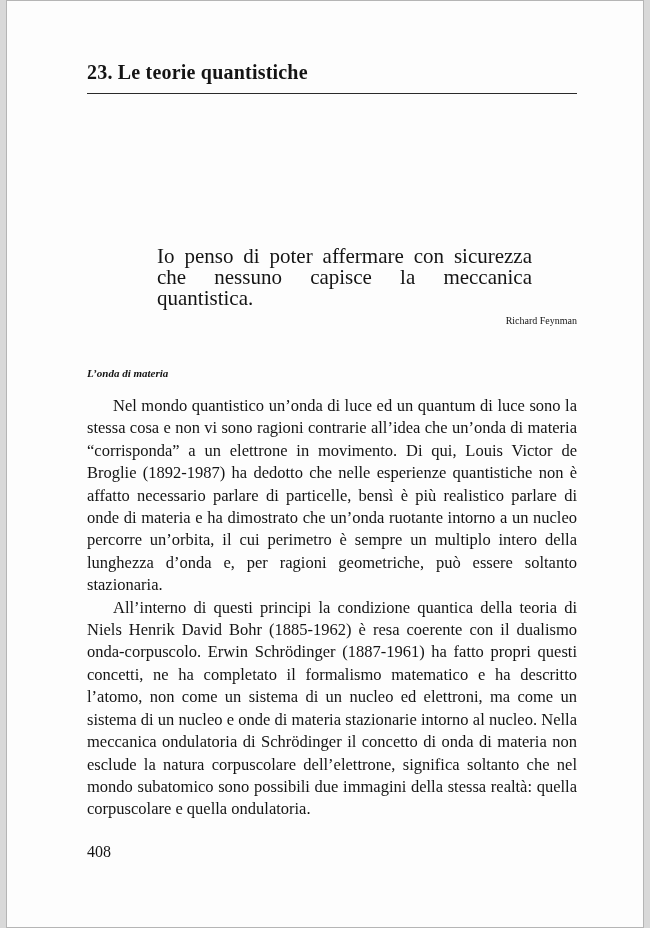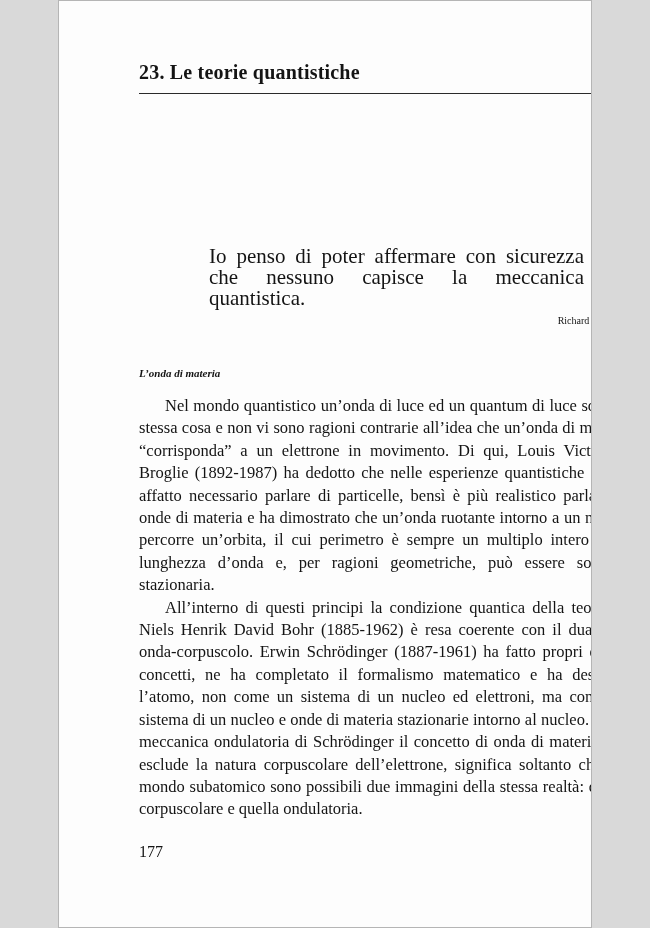--- a/index.html
+++ b/index.html
@@ -2,21 +2,21 @@
 <html lang="it"><head>
 <meta charset="utf-8">
 <style>
   html, body {
     margin: 0;
     padding: 0;
     background: #d9d9d9;
   }
   .page {
     position: relative;
-    width: 534px;
+    width: 638px;
     height: 928px;
     margin: 0 auto;
     background: #fdfdfd;
     border: 1px solid #b5b5b5;
     box-sizing: border-box;
     font-family: "Liberation Serif", "DejaVu Serif", serif;
     color: #141414;
     overflow: hidden;
   }
   .content {
@@ -89,14 +89,14 @@
 
     <h2 class="section-heading">L’onda di materia</h2>
 
     <div class="body-text">
       <p>Nel mondo quantistico un’onda di luce ed un quantum di luce sono la stessa cosa e non vi sono ragioni contrarie all’idea che un’onda di materia “corrisponda” a un elettrone in movimento. Di qui, Louis Victor de Broglie (1892-1987) ha dedotto che nelle esperienze quantistiche non è affatto necessario parlare di particelle, bensì è più realistico parlare di onde di materia e ha dimostrato che un’onda ruotante intorno a un nucleo percorre un’orbita, il cui perimetro è sempre un multiplo intero della lunghezza d’onda e, per ragioni geometriche, può essere soltanto stazionaria.</p>
       <p>All’interno di questi principi la condizione quantica della teoria di Niels Henrik David Bohr (1885-1962) è resa coerente con il dualismo onda-corpuscolo. Erwin Schrödinger (1887-1961) ha fatto propri questi concetti, ne ha completato il formalismo matematico e ha descritto l’atomo, non come un sistema di un nucleo ed elettroni, ma come un sistema di un nucleo e onde di materia stazionarie intorno al nucleo. Nella meccanica ondulatoria di Schrödinger il concetto di onda di materia non esclude la natura corpuscolare dell’elettrone, significa soltanto che nel mondo subatomico sono possibili due immagini della stessa realtà: quella corpuscolare e quella ondulatoria.</p>
     </div>
 
   </div>
 
-  <div class="page-number">177</div>
+  <div class="page-number">408</div>
 </div>
 
 </body></html>

